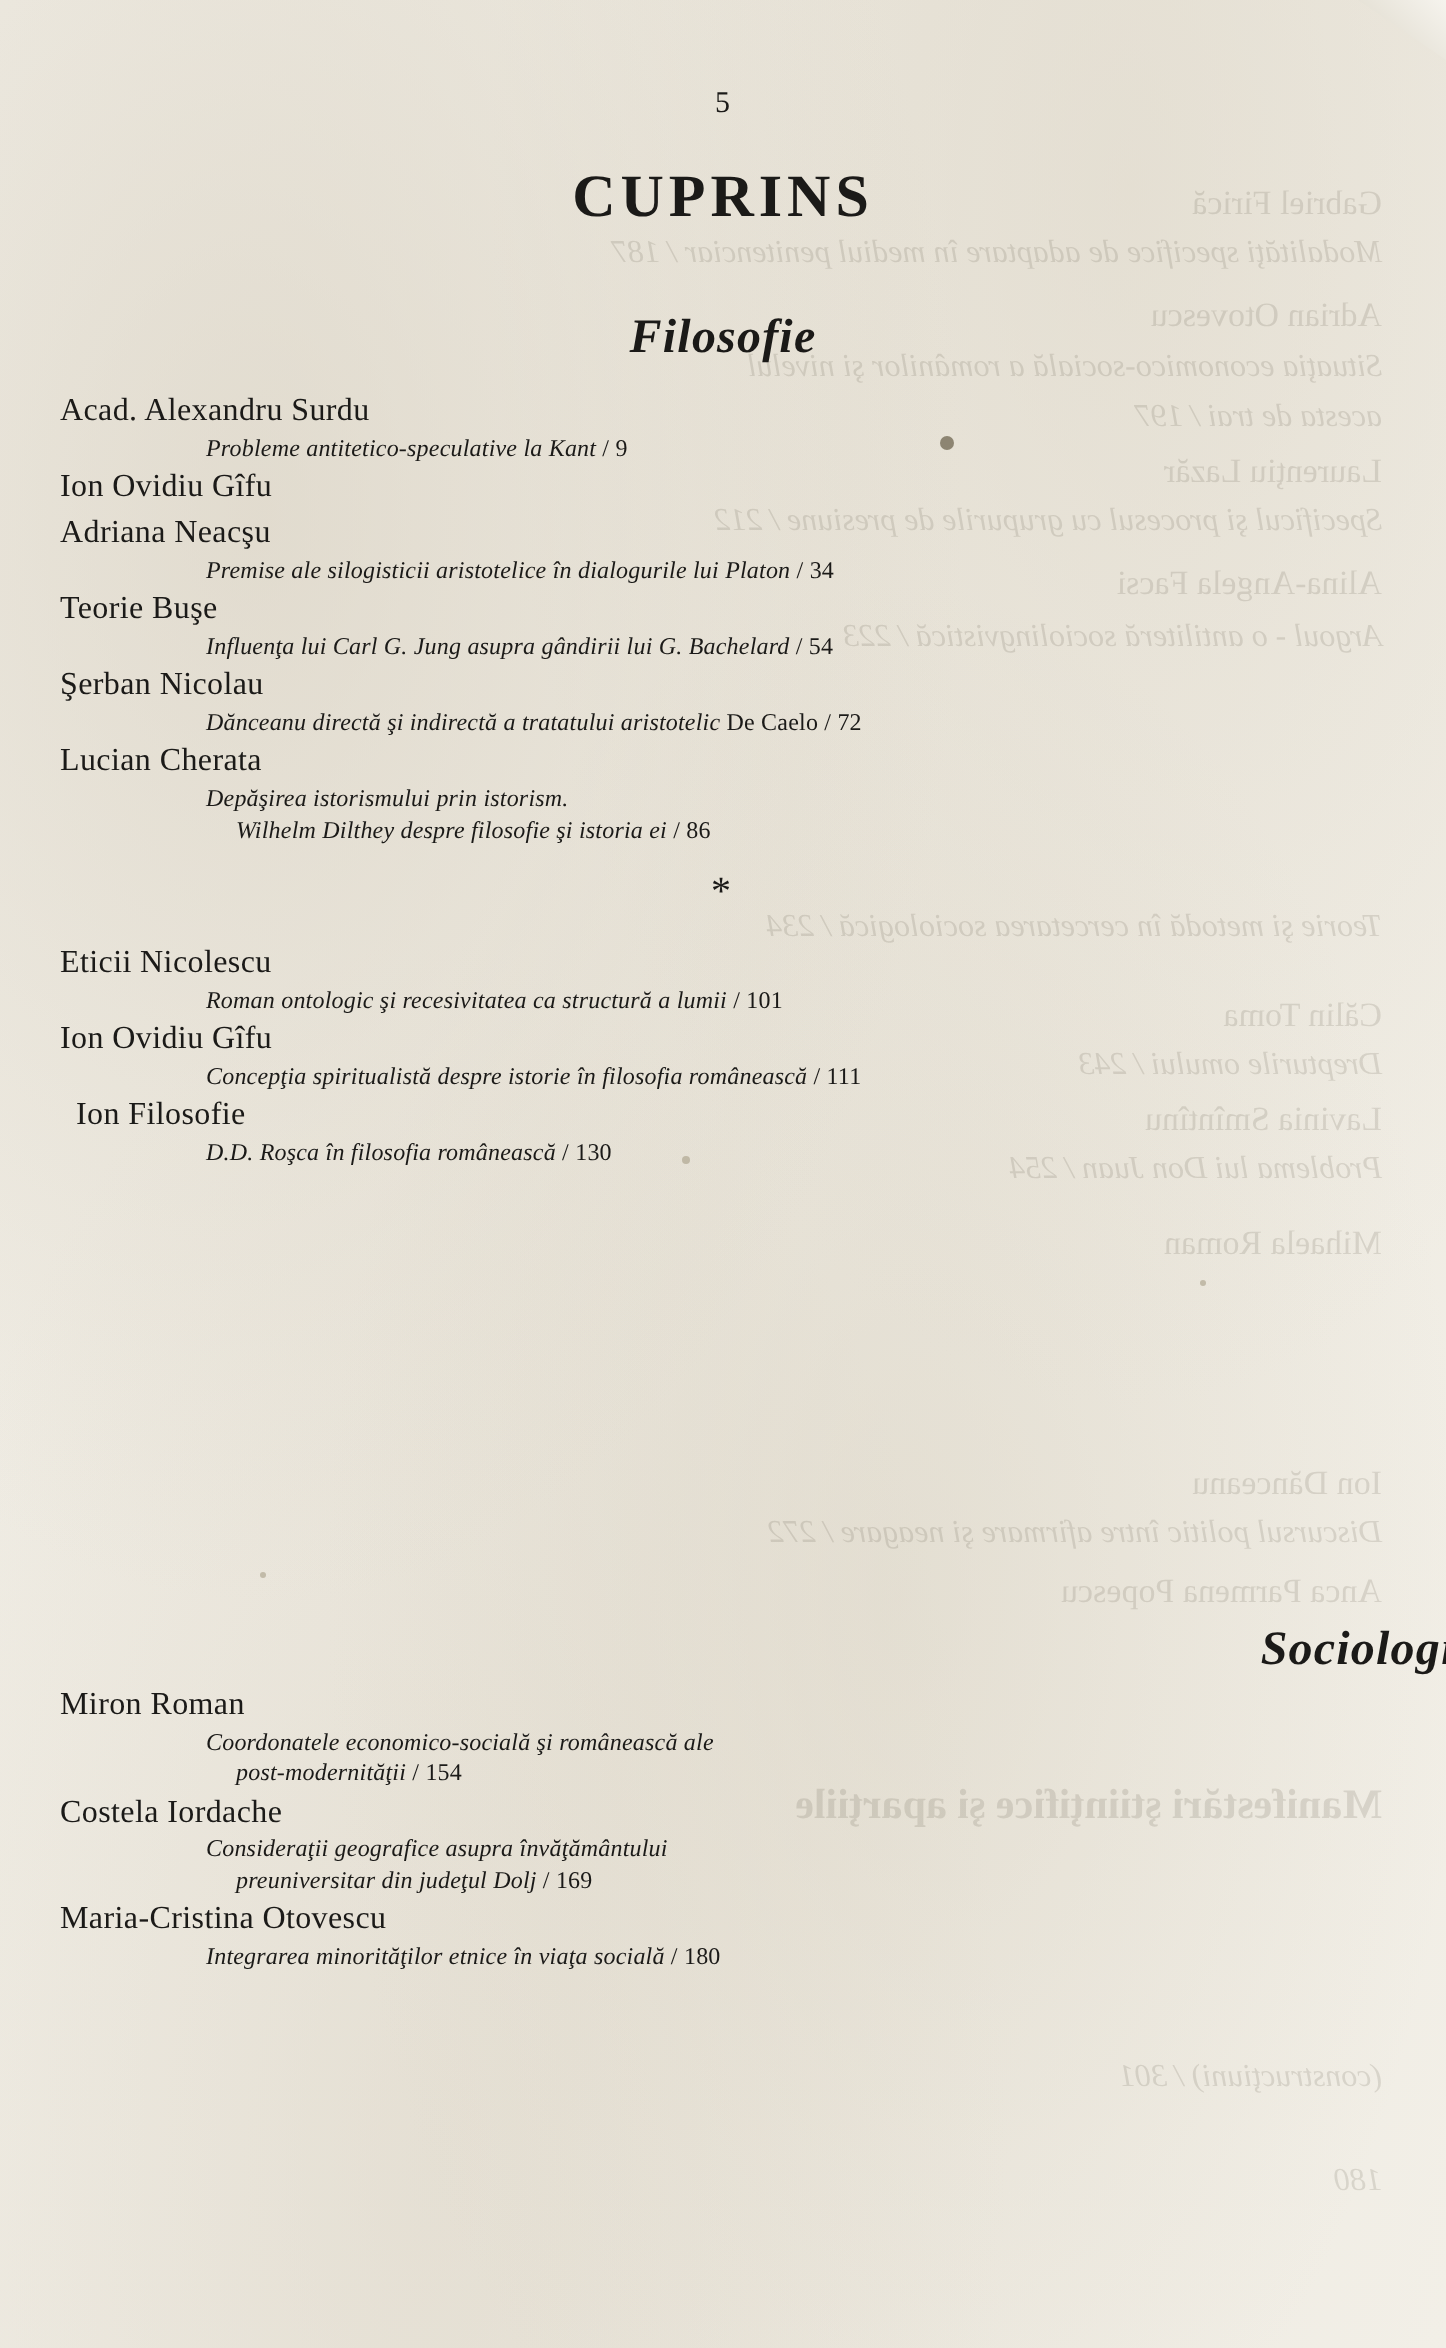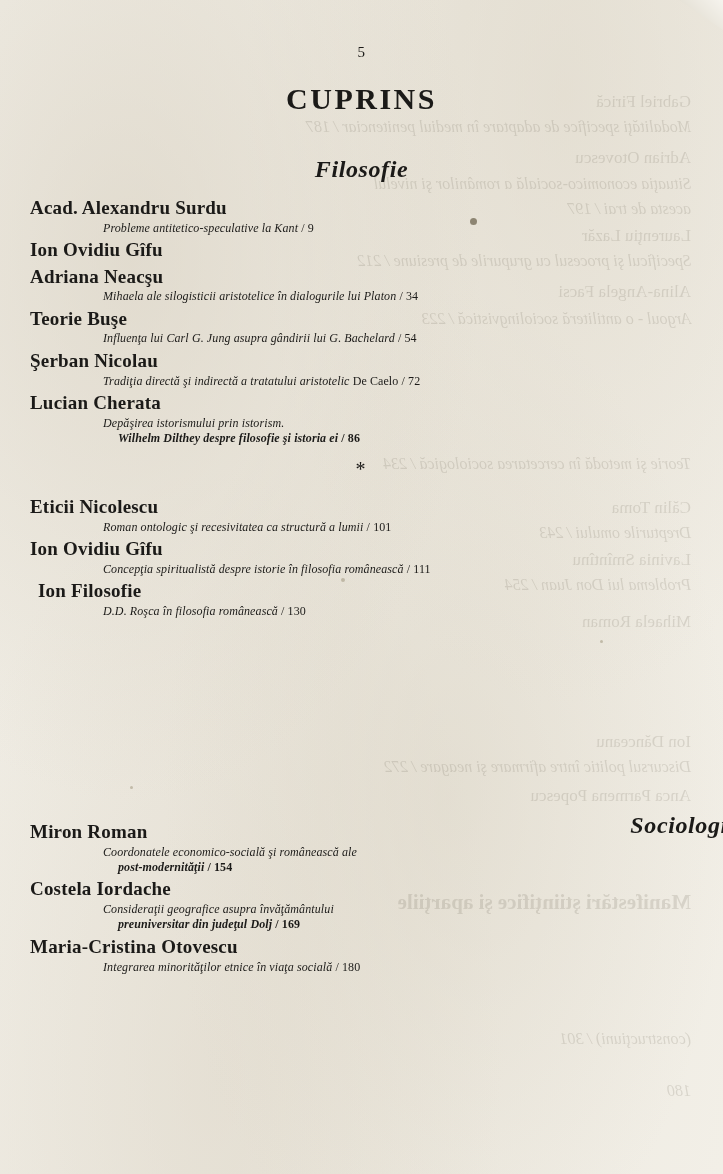--- a/index.html
+++ b/index.html
@@ -78,42 +78,40 @@
   }
   #sec-filosofie { position: absolute; top: 156px; left: 0; width: 100%; }
   #sec-sociologie { position: absolute; top: 812px; left: 16px; width: 100%; text-align: right; }
 
   .entries {
     position: absolute;
     left: 30px;
     width: 663px;
   }
   #entries-filosofie { top: 196px; }
-  #entries-sociologie { top: 820px; }
+  #entries-sociologie { top: 843px; }
 
   .entry { margin-bottom: 2px; }
   .author {
-    font-size: 19px;
+    font-size: 16px;
     letter-spacing: 0.2px;
     line-height: 1.3;
-    font-weight: bold;
   }
   .work {
     font-size: 12px;
     font-style: italic;
     line-height: 1.28;
     padding-left: 73px;
     letter-spacing: 0.1px;
   }
   .work .upright {
     font-style: normal;
   }
   .work-line2 {
     padding-left: 88px;
-    font-weight: bold;
   }
   .divider-star {
     text-align: center;
     font-size: 20px;
     letter-spacing: 2px;
     margin: 12px 0 14px 0;
   }
   .indent-a { padding-left: 8px; }
 
   
@@ -178,31 +176,31 @@
       <div class="author">Acad. Alexandru Surdu</div>
       <div class="work"><span>Probleme antitetico-speculative la Kant</span><span class="upright"> / <span>9</span></span></div>
     </div>
 
     <div class="entry">
       <div class="author">Ion Ovidiu Gîfu</div>
     </div>
 
     <div class="entry">
       <div class="author">Adriana Neacşu</div>
-      <div class="work"><span>Mihaela ale silogisticii aristotelice în dialogurile lui Platon</span><span class="upright"> / <span>34</span></span></div>
+      <div class="work"><span>Premise ale silogisticii aristotelice în dialogurile lui Platon</span><span class="upright"> / <span>34</span></span></div>
     </div>
 
     <div class="entry">
       <div class="author">Teorie Buşe</div>
       <div class="work"><span>Influenţa lui Carl G. Jung asupra gândirii lui  G. Bachelard</span><span class="upright"> / <span>54</span></span></div>
     </div>
 
     <div class="entry">
       <div class="author">Şerban Nicolau</div>
-      <div class="work"><span>Tradiţia directă şi indirectă a tratatului aristotelic</span> <span class="upright">De Caelo</span><span class="upright"> / <span>72</span></span></div>
+      <div class="work"><span>Dănceanu directă şi indirectă a tratatului aristotelic</span> <span class="upright">De Caelo</span><span class="upright"> / <span>72</span></span></div>
     </div>
 
     <div class="entry">
       <div class="author">Lucian Cherata</div>
       <div class="work">Depăşirea istorismului prin istorism.</div>
       <div class="work work-line2"><span>Wilhelm Dilthey despre filosofie şi istoria ei</span><span class="upright"> / <span>86</span></span></div>
     </div>
 
     <div class="divider-star">*</div>
 

